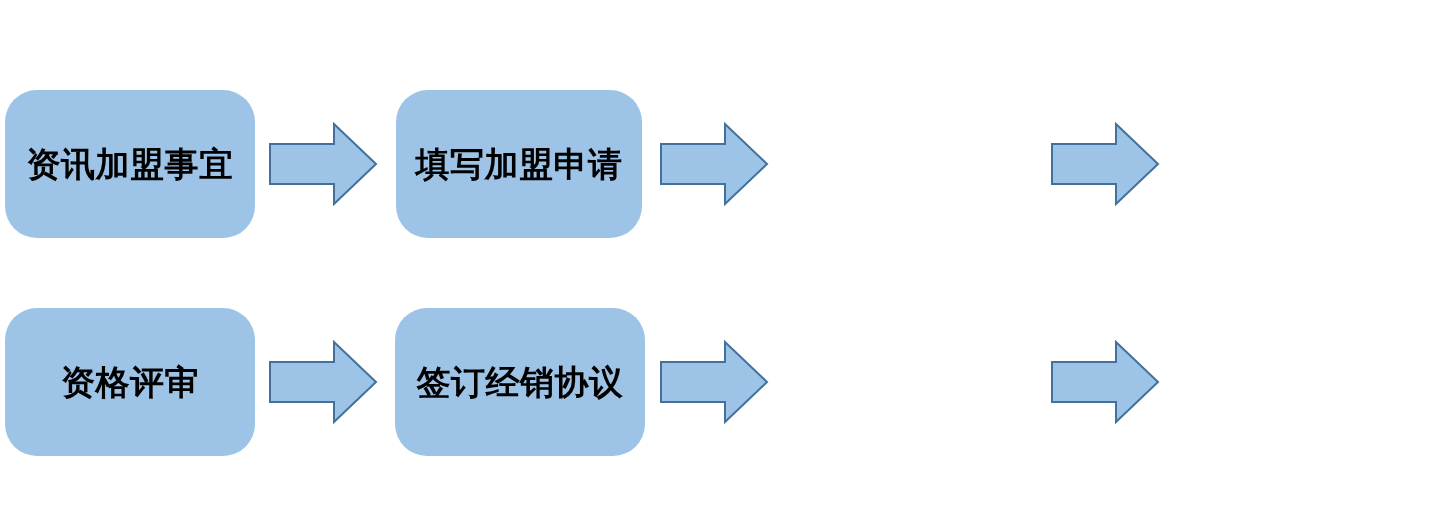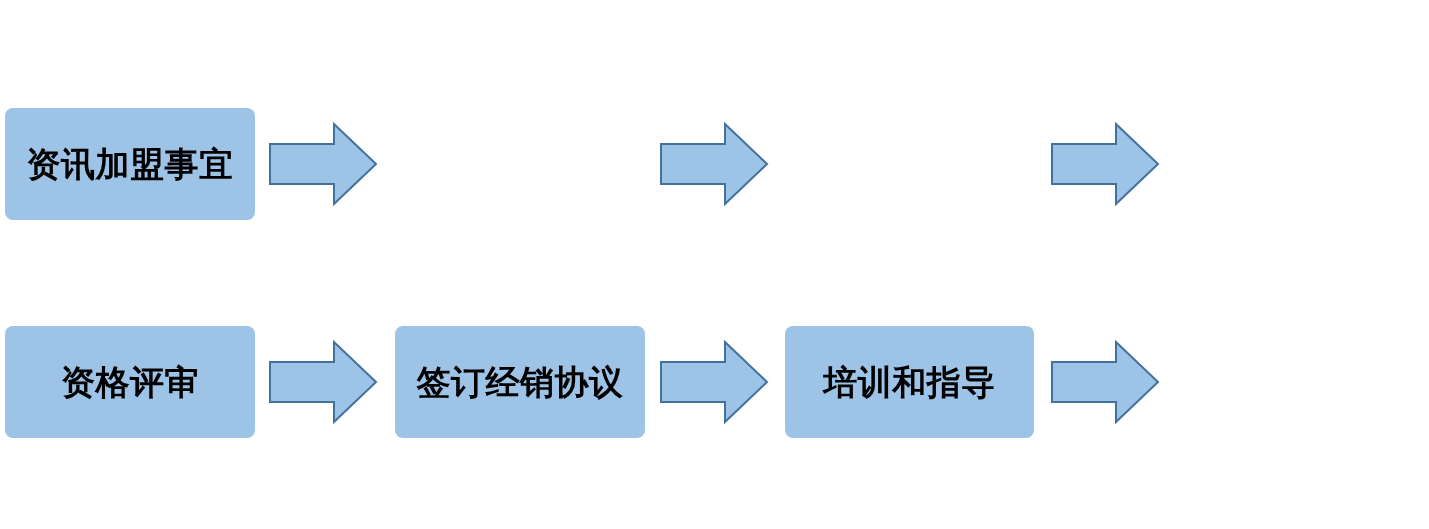--- a/index.html
+++ b/index.html
@@ -25,23 +25,23 @@
     width: 1429px;
     height: 148px;
     display: flex;
     align-items: center;
   }
   #row-1 { top: 90px; }
   #row-2 { top: 308px; }
 
   .node {
     box-sizing: border-box;
-    height: 112px;
+    height: 148px;
     background: #9DC3E6;
-    border-radius: 8px;
+    border-radius: 32px;
     display: flex;
     align-items: center;
     justify-content: center;
     flex: 0 0 auto;
   }
   .node-label {
     color: #000000;
     font-weight: bold;
     font-size: 34px;
     line-height: 1;
@@ -75,20 +75,23 @@
 <div id="flowchart">
 
   <div class="row" id="row-1">
 
     <div class="node n1">
       <span class="node-label">资讯加盟事宜</span>
     </div>
 
 
 
+    <div class="node n4">
+      <span class="node-label">填写加盟申请</span>
+    </div>
 
     <div class="arrow a1">
       <svg viewBox="0 0 110 84" xmlns="http://www.w3.org/2000/svg">
         <polygon points="2,22 66,22 66,2 108,42 66,82 66,62 2,62" fill="#9DC3E6" stroke="#41719C" stroke-width="2" stroke-linejoin="miter"></polygon>
       </svg>
     </div>
 
     <div class="arrow a2">
       <svg viewBox="0 0 110 84" xmlns="http://www.w3.org/2000/svg">
         <polygon points="2,22 66,22 66,2 108,42 66,82 66,62 2,62" fill="#9DC3E6" stroke="#41719C" stroke-width="2" stroke-linejoin="miter"></polygon>
@@ -105,23 +108,20 @@
   <div class="row" id="row-2">
 
     <div class="node n1">
       <span class="node-label">资格评审</span>
     </div>
 
     <div class="node n2">
       <span class="node-label">签订经销协议</span>
     </div>
 
-    <div class="node n3">
-      <span class="node-label">培训和指导</span>
-    </div>
 
 
     <div class="arrow a1">
       <svg viewBox="0 0 110 84" xmlns="http://www.w3.org/2000/svg">
         <polygon points="2,22 66,22 66,2 108,42 66,82 66,62 2,62" fill="#9DC3E6" stroke="#41719C" stroke-width="2" stroke-linejoin="miter"></polygon>
       </svg>
     </div>
 
     <div class="arrow a2">
       <svg viewBox="0 0 110 84" xmlns="http://www.w3.org/2000/svg">

